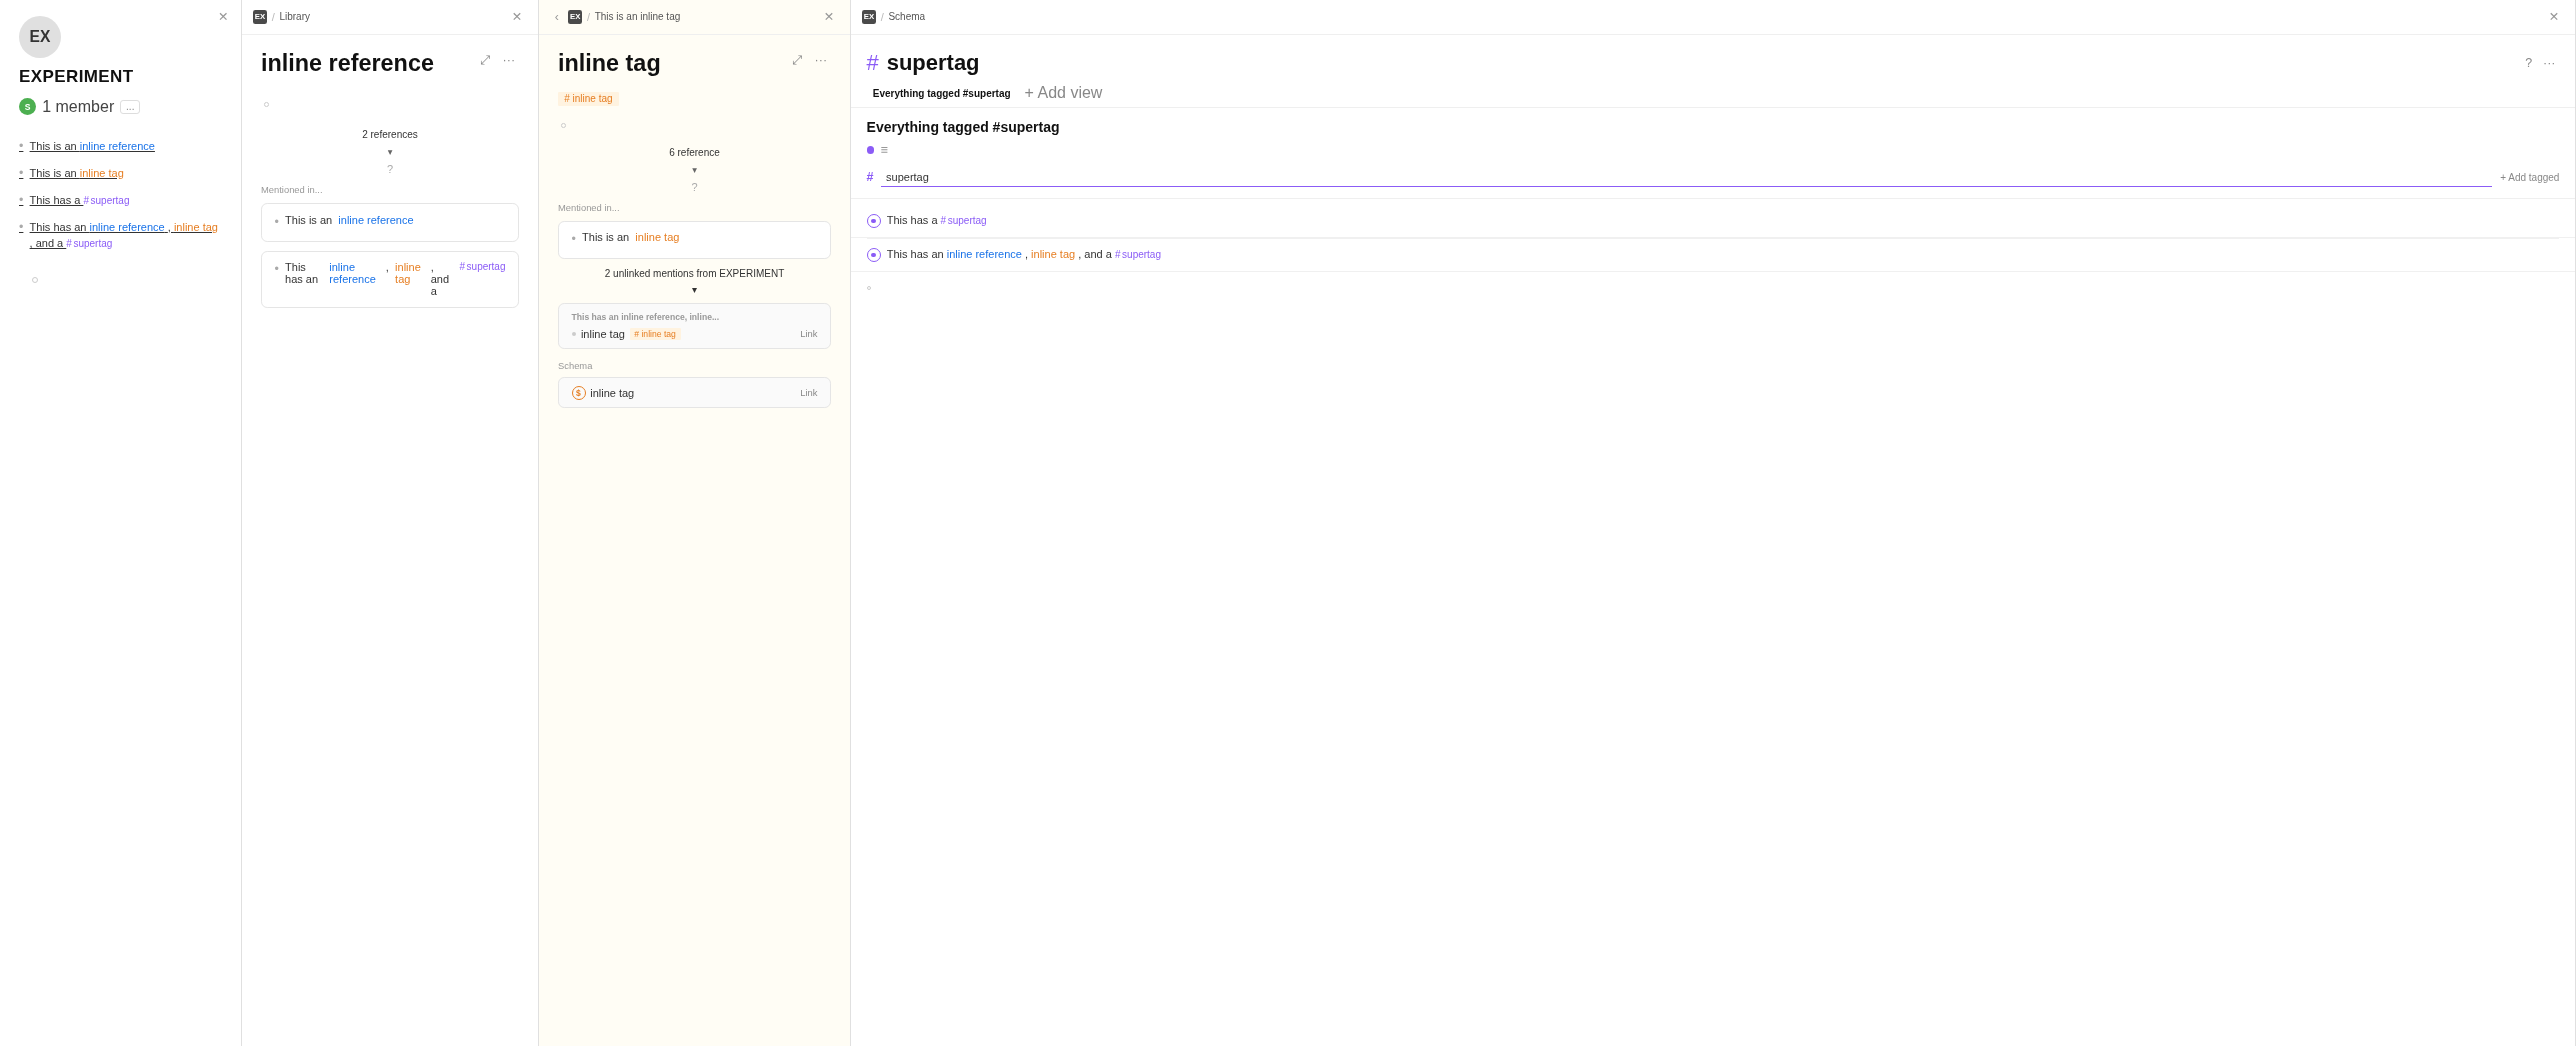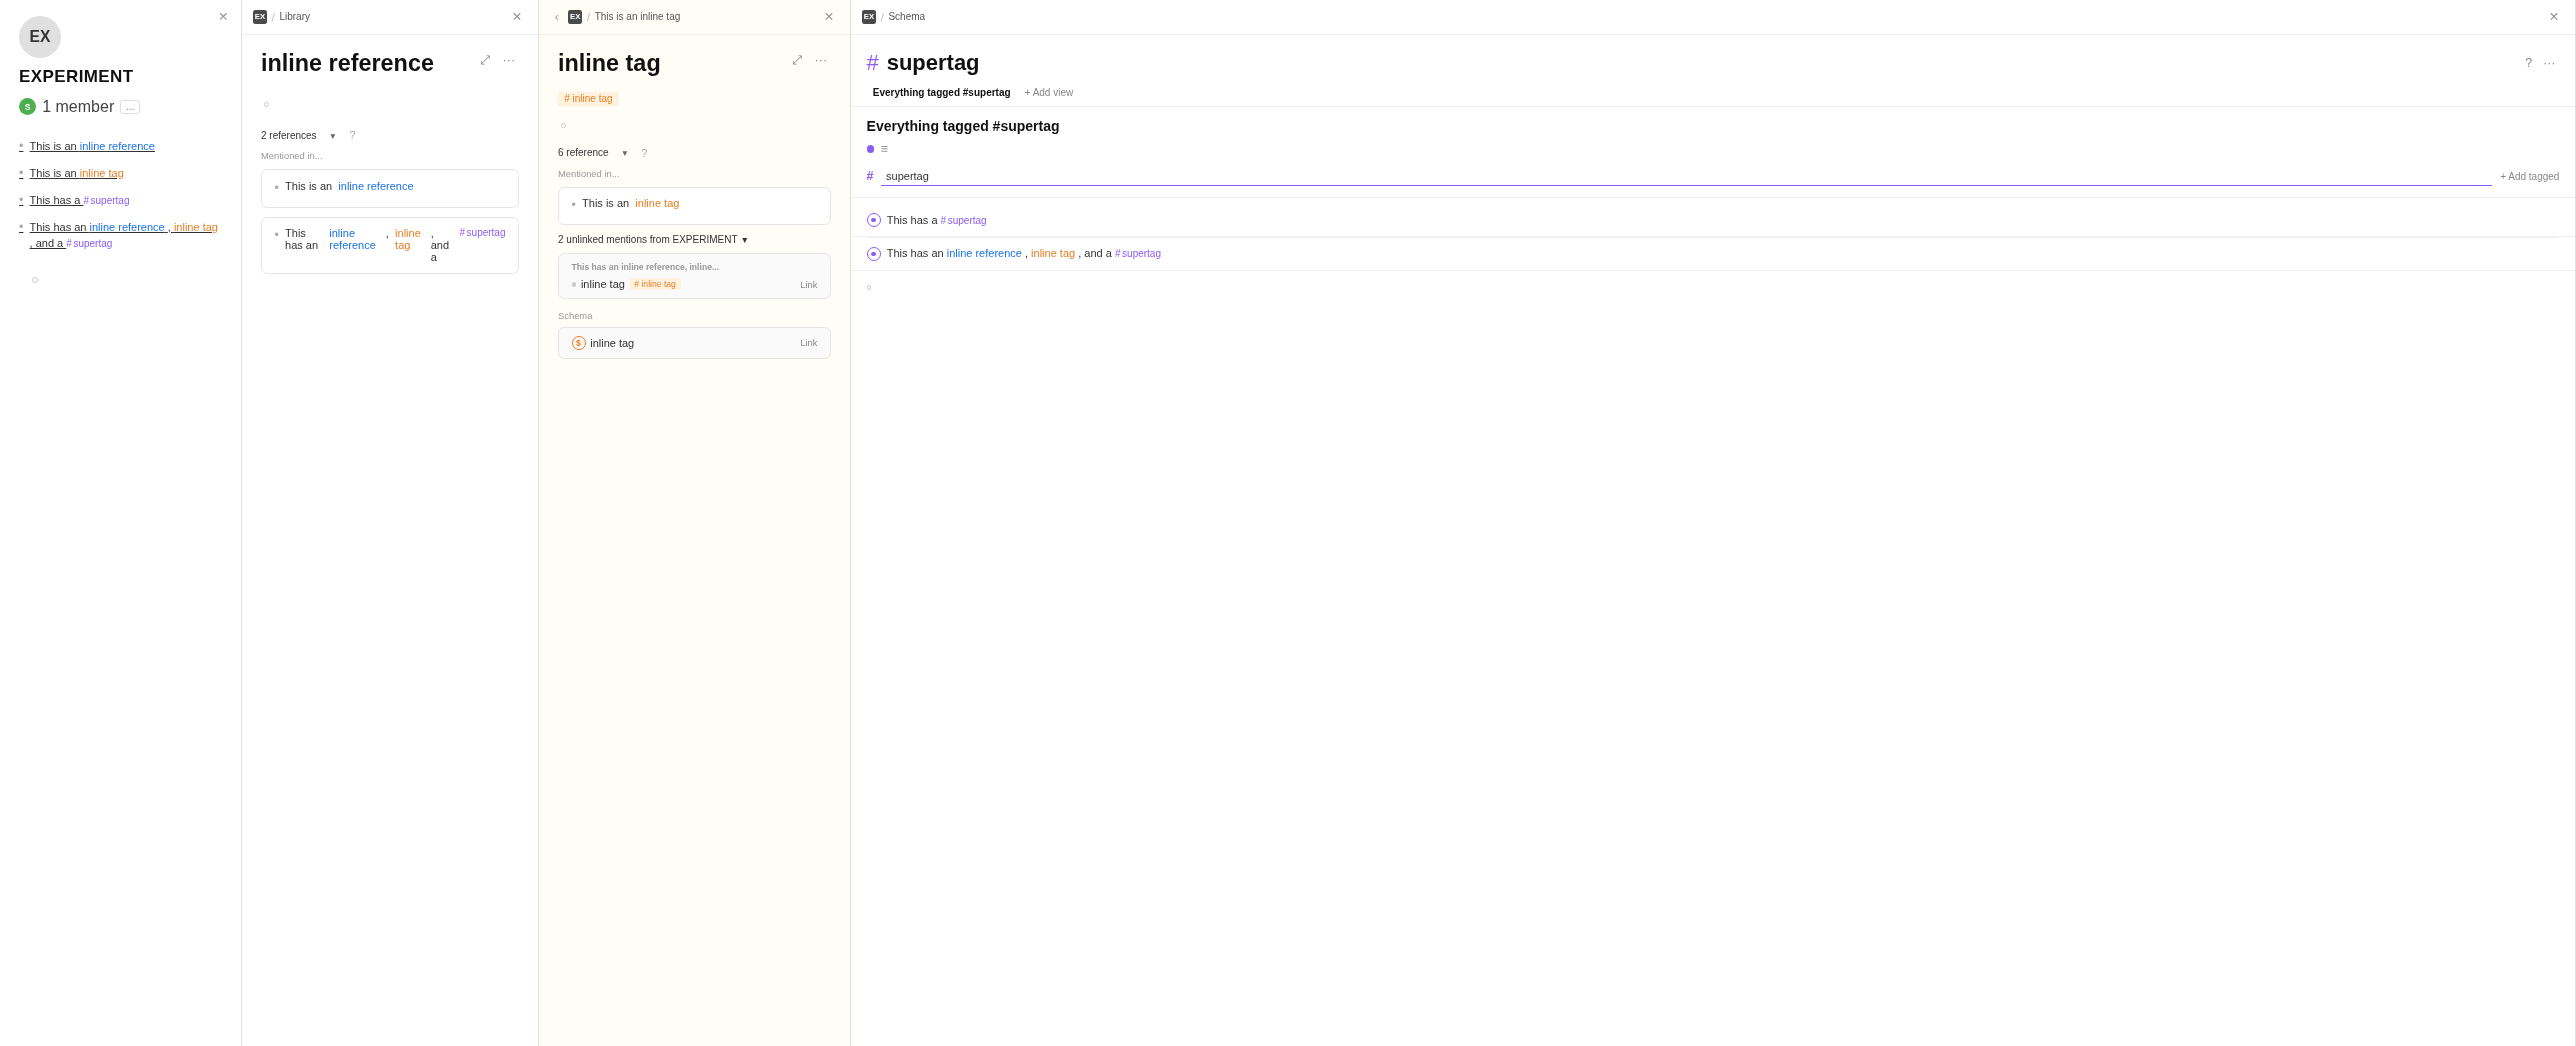--- a/index.html
+++ b/index.html
@@ -240,25 +240,26 @@
       cursor: pointer;
       color: #888;
       font-size: 12.5px;
       padding: 2.3px 3.9px;
       border-radius: 3.1px;
     }
 
     .references-bar {
       display: flex;
       align-items: center;
-      gap: 14px;
+      gap: 6px;
       margin-bottom: 9.4px;
       font-size: 10px;
       color: #333;
       cursor: pointer;
+      flex-direction: column;
     }
 
     .references-bar .chevron {
       color: #666;
       font-size: 9.4px;
     }
 
     .help-icon {
       color: #aaa;
       font-size: 11px;
@@ -296,20 +297,21 @@
     }
 
     .unlinked-mentions-bar {
       display: flex;
       align-items: center;
       gap: 4.7px;
       font-size: 10px;
       color: #333;
       cursor: pointer;
       margin-bottom: 7.8px;
+      flex-direction: column;
     }
 
     .unlinked-card {
       border: 0.8px solid #e5e5e5;
       border-radius: 6.2px;
       padding: 7.8px 12.5px;
       margin-bottom: 9.4px;
       background: #fafafa;
     }
 
@@ -428,21 +430,21 @@
       border: none;
     }
 
     .supertag-tab-active {
       font-weight: 600;
       color: #111;
     }
 
     .add-view-btn {
       color: #888;
-      font-size: 10px;
+      font-size: 16px;
       background: none;
       border: none;
       cursor: pointer;
       margin-left: 3.1px;
     }
 
     .supertag-section-title {
       font-size: 14px;
       font-weight: 600;
       color: #111;

